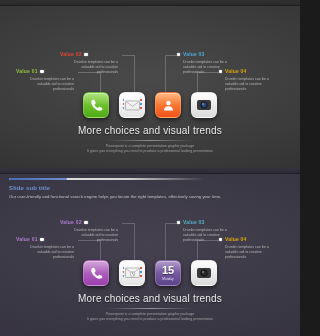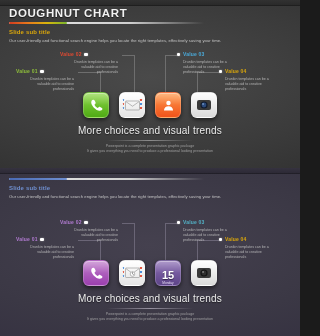--- a/index.html
+++ b/index.html
@@ -146,29 +146,20 @@
   }
 </style>
 </head>
 <body>
 
 <div class="deck">
 
   <section class="slide dark">
     <div class="topbar"></div>
 
-    <div class="hdr">
-      <div class="hdr-title">DOUGHNUT CHART</div>
-      <div class="rule-wrap">
-        <div class="rule-base"></div>
-        <div class="rule-seg" style="background:linear-gradient(90deg,#d03a20 0%,#e8791c 33%,#d8b60c 66%,#79b62c 100%);"></div>
-      </div>
-      <div class="sub-title" style="color:#d9a60b">Slide sub title</div>
-      <div class="lede">Our user-friendly and functional search engine helps you locate the right templates, effectively saving your time.</div>
-    </div>
 
     <div class="stage">
 
       <div class="conn v" style="left:100px; top:36px; height:22px;"></div>
       <div class="conn h" style="left:78px; top:36px; width:22px;"></div>
 
       <div class="conn v" style="left:134px; top:19px; height:39px;"></div>
       <div class="conn h" style="left:122px; top:19px; width:12px;"></div>
 
       <div class="conn v" style="left:165px; top:19px; height:39px;"></div>
@@ -333,21 +324,21 @@
         </span>
         <svg class="glyph" width="15" height="12" viewBox="0 0 30 22">
           <rect x="1" y="1" width="28" height="19" rx="1.5" fill="none" stroke="#8f8f8f" stroke-width="1.2"></rect>
           <path d="M1.8 2.2 L15 11.8 L28.2 2.2" fill="none" stroke="#8f8f8f" stroke-width="1.2"></path>
           <circle cx="15" cy="13" r="4.6" fill="#fdfdfd" stroke="#7a7a7a" stroke-width="1"></circle>
           <path d="M15 9.6 V13 L17.2 14.3" fill="none" stroke="#555" stroke-width="1" stroke-linecap="round"></path>
         </svg>
       </div>
 
       <div class="app-icon ic-cal">
-        <span class="glyph" style="display:flex;flex-direction:column;align-items:center;justify-content:flex-end;width:100%;height:100%;">
+        <span class="glyph" style="display:flex;flex-direction:column;align-items:center;justify-content:center;width:100%;height:100%;">
           <span style="font-size:11px;font-weight:700;color:#ffffff;line-height:11px;text-shadow:0 1px 1px rgba(0,0,0,.5);">15</span>
           <span style="font-size:3.2px;color:#e3d8f2;line-height:4px;margin-top:.5px;">Monday</span>
         </span>
       </div>
 
       <div class="app-icon ic-cam">
         <svg class="glyph" width="16" height="16" viewBox="0 0 24 24">
           <rect x="1.5" y="4.5" width="21" height="15" rx="3" fill="#3a3a3a"></rect>
           <circle cx="12" cy="12" r="5.4" fill="#141414"></circle>
           <circle cx="12" cy="12" r="3.6" fill="#2e2e2e"></circle>

